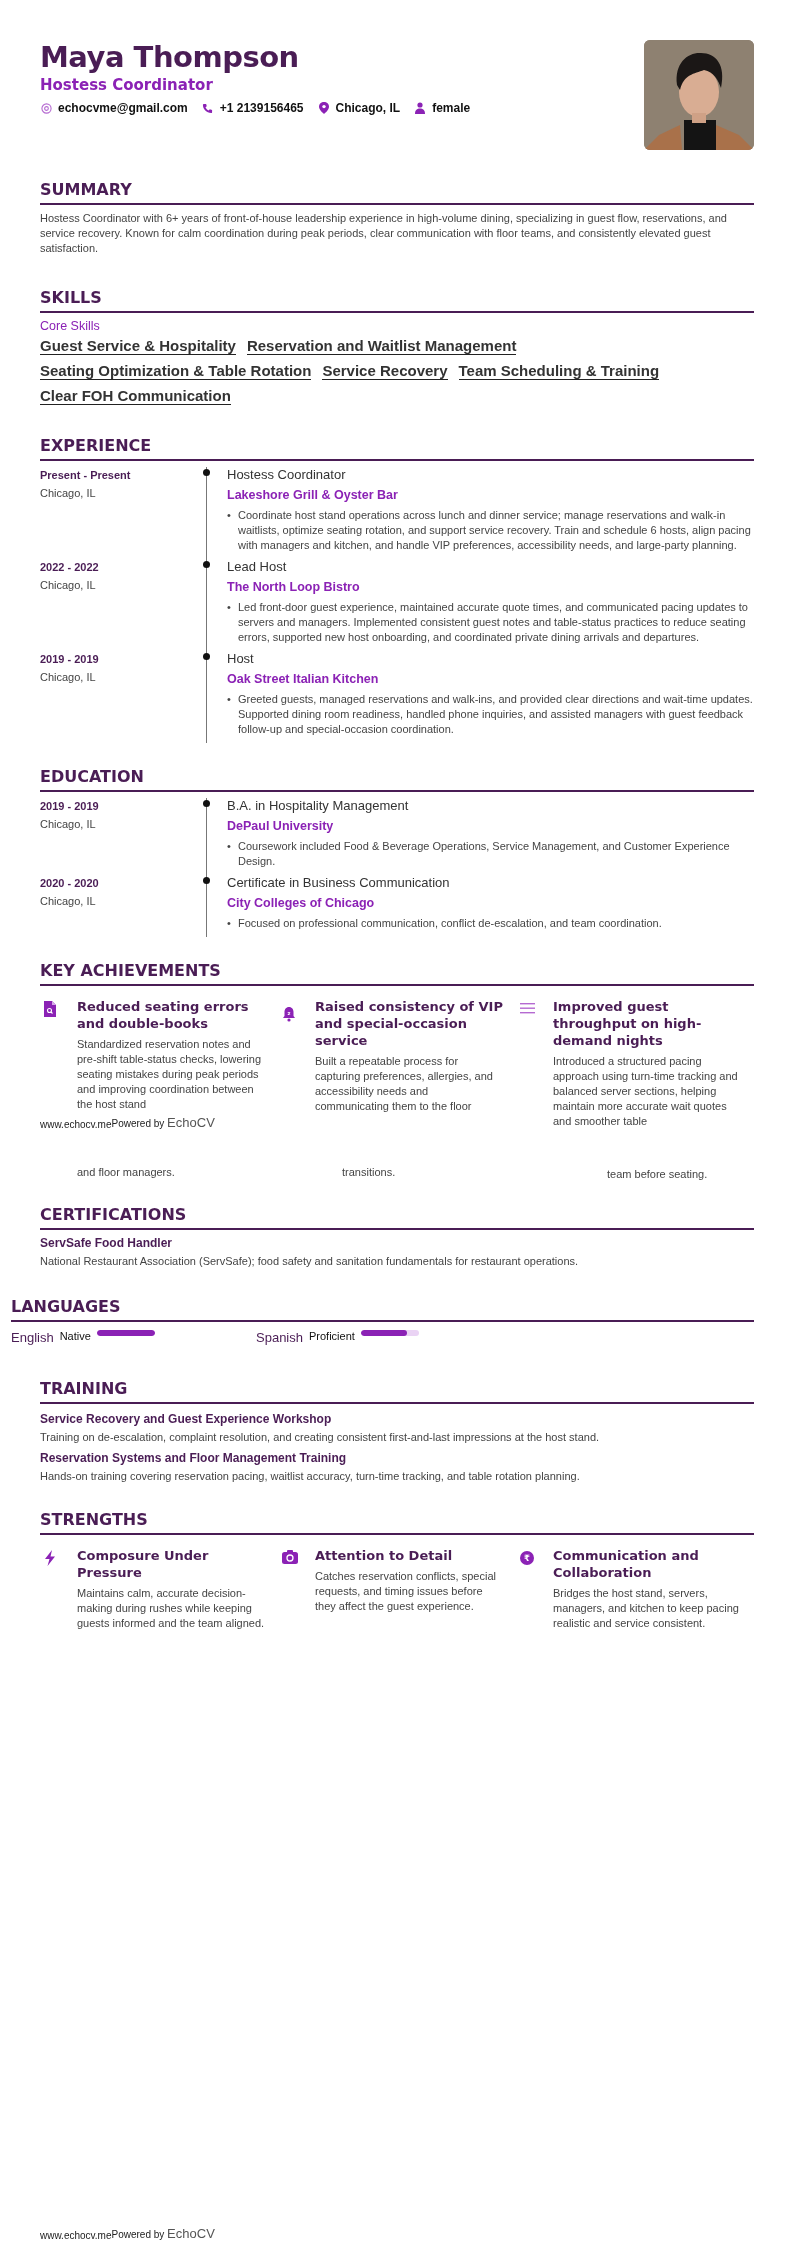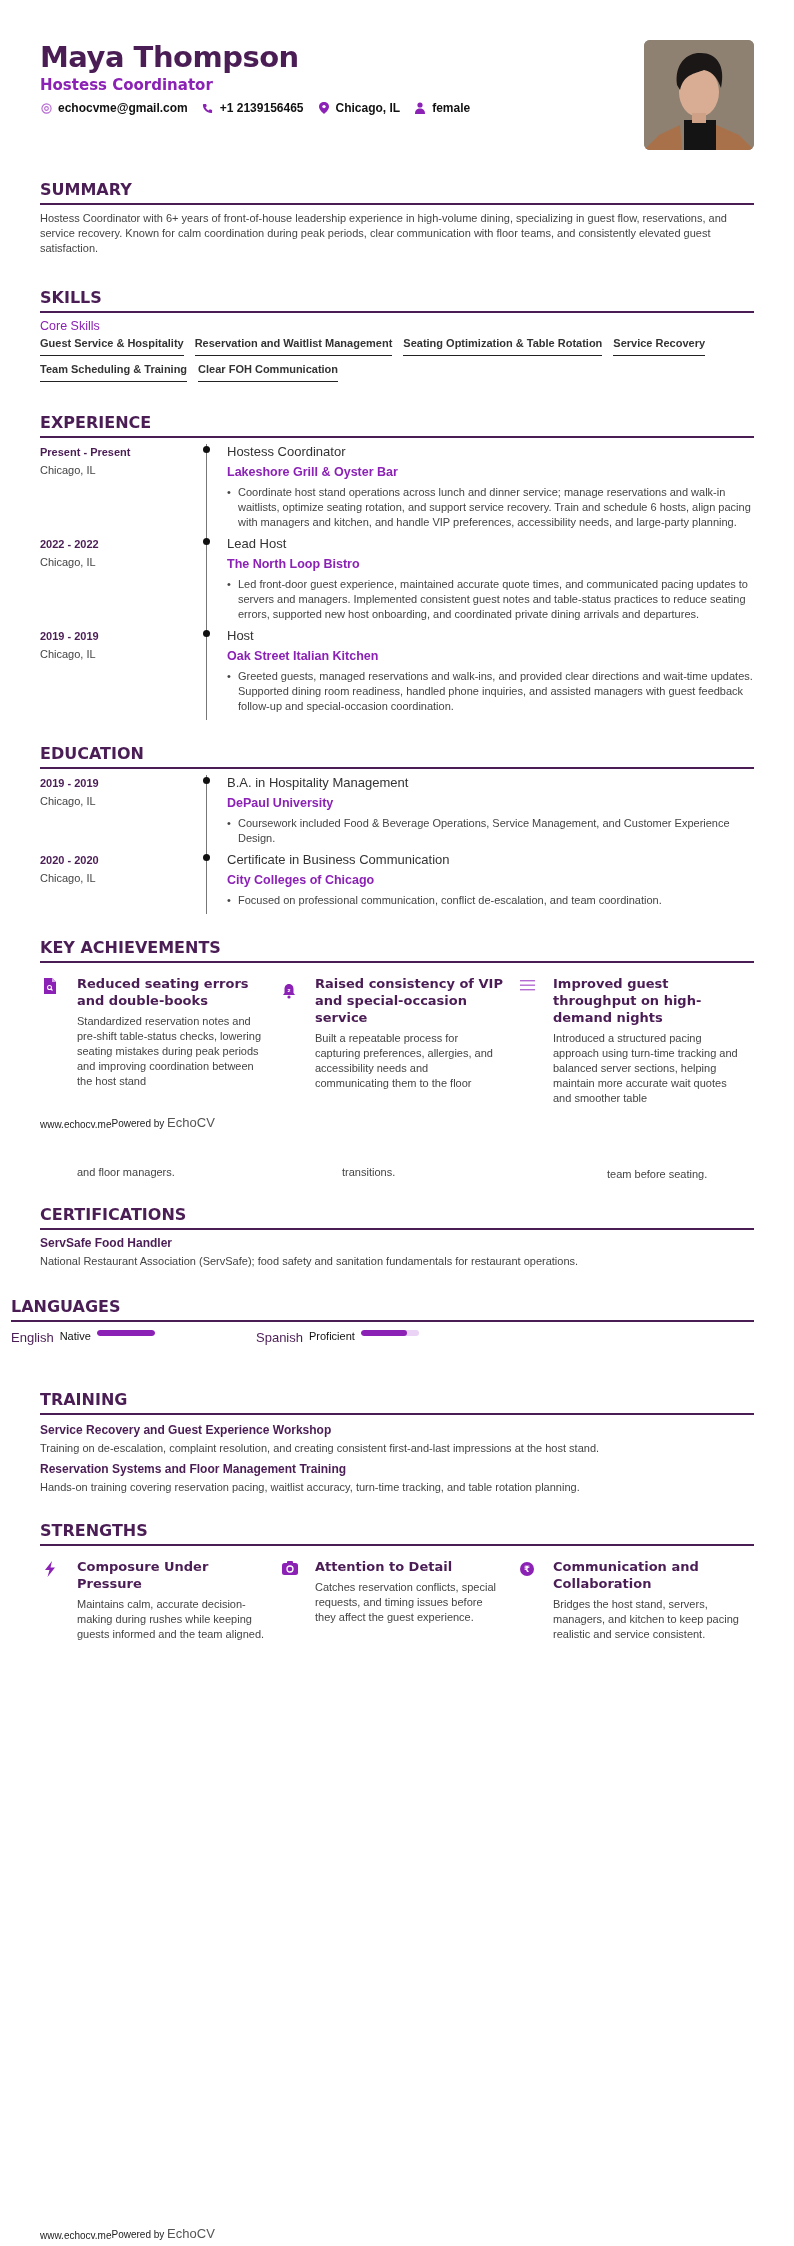--- a/index.html
+++ b/index.html
@@ -19,21 +19,21 @@
   .photo { position: absolute; right: 40px; top: 40px; width: 110px; height: 110px; border-radius: 6px; overflow: hidden; background: linear-gradient(180deg,#8f8272 0%, #a79886 100%); }
 
   
   .section { margin-top: 20px; }
   .sec-title { font-family: "DejaVu Sans", sans-serif; font-weight: bold; font-size: 16px; color: #4a1d55; line-height: 20px; padding-bottom: 3px; border-bottom: 2.5px solid #4a1d55; }
   .body-text { font-size: 11px; line-height: 15px; color: #444; margin-top: 6px; }
 
   
   .skills-sub { font-size: 12.5px; color: #8b22b5; margin-top: 6px; }
   .skills { display: flex; flex-wrap: wrap; margin-top: 4px; }
-  .skill { font-size: 11px; font-weight: bold; color: #333; padding-bottom: 6px; border-bottom: 1.5px solid #222; margin-right: 11px; margin-bottom: 7px; }
+  .skill { font-size: 15px; font-weight: bold; color: #333; border-bottom: 1.5px solid #222; margin-right: 11px; margin-bottom: 7px; }
 
   
   .tl { margin-top: 6px; }
   .tl-item { display: flex; position: relative; }
   .tl-left { width: 166px; flex-shrink: 0; }
   .tl-date { font-size: 11px; font-weight: bold; color: #4a1d55; line-height: 16px; }
   .tl-loc { font-size: 11px; color: #444; margin-top: 4px; }
   .tl-line { width: 1px; background: #777; margin-left: 0; position: relative; flex-shrink: 0; }
   .tl-dot { position: absolute; left: -3px; top: 2px; width: 7px; height: 7px; border-radius: 50%; background: #111; }
   .tl-right { padding-left: 20px; flex: 1; padding-bottom: 6px; }
@@ -335,21 +335,21 @@
         <div class="lang">
           <span class="lang-name">Spanish</span>
           <span class="lang-level">Proficient</span>
           <span class="bar" style="width:58px;">
               <span class="bar-fill" style="display:block; width:80%;"></span>
             </span>
         </div>
       </div>
     </div>
 
-    <div class="wrap section" style="margin-top:45px;">
+    <div class="wrap section" style="margin-top:34px;">
       <div class="sec-title">TRAINING</div>
       <div class="item-title" style="margin-top:8px;">Service Recovery and Guest Experience Workshop</div>
       <div class="item-desc">Training on de-escalation, complaint resolution, and creating consistent first-and-last impressions at the host stand.</div>
       <div class="item-title" style="margin-top:6px;">Reservation Systems and Floor Management Training</div>
       <div class="item-desc">Hands-on training covering reservation pacing, waitlist accuracy, turn-time tracking, and table rotation planning.</div>
     </div>
 
     <div class="wrap section" style="margin-top:26px;">
       <div class="sec-title">STRENGTHS</div>
       <div class="cards">

